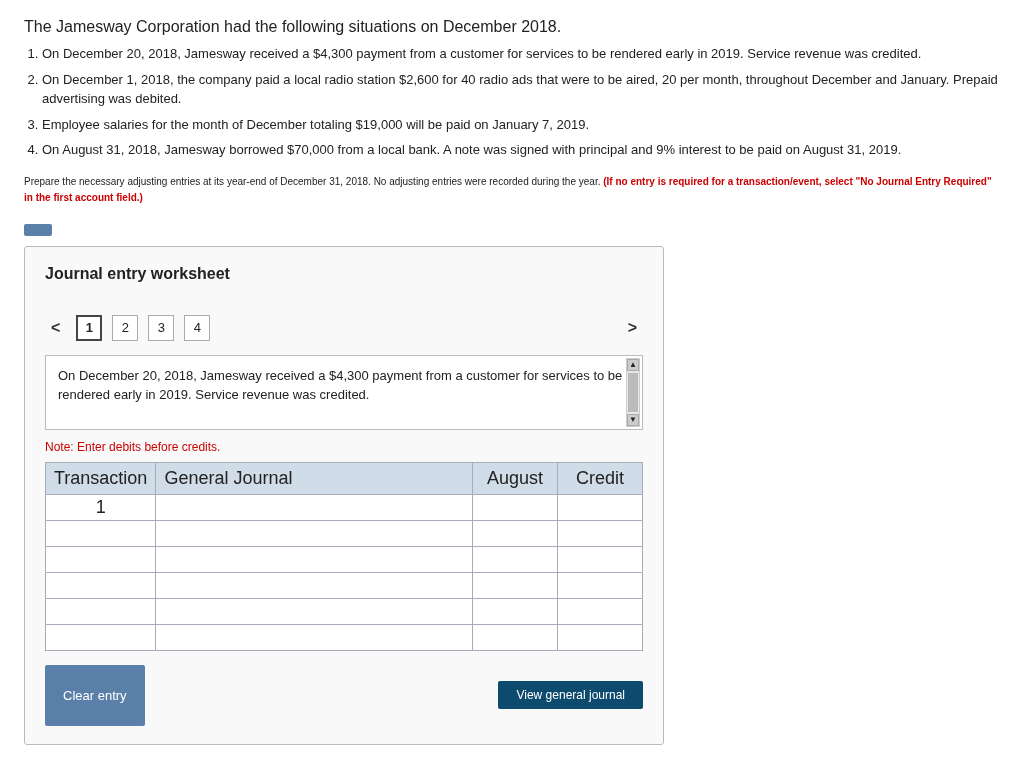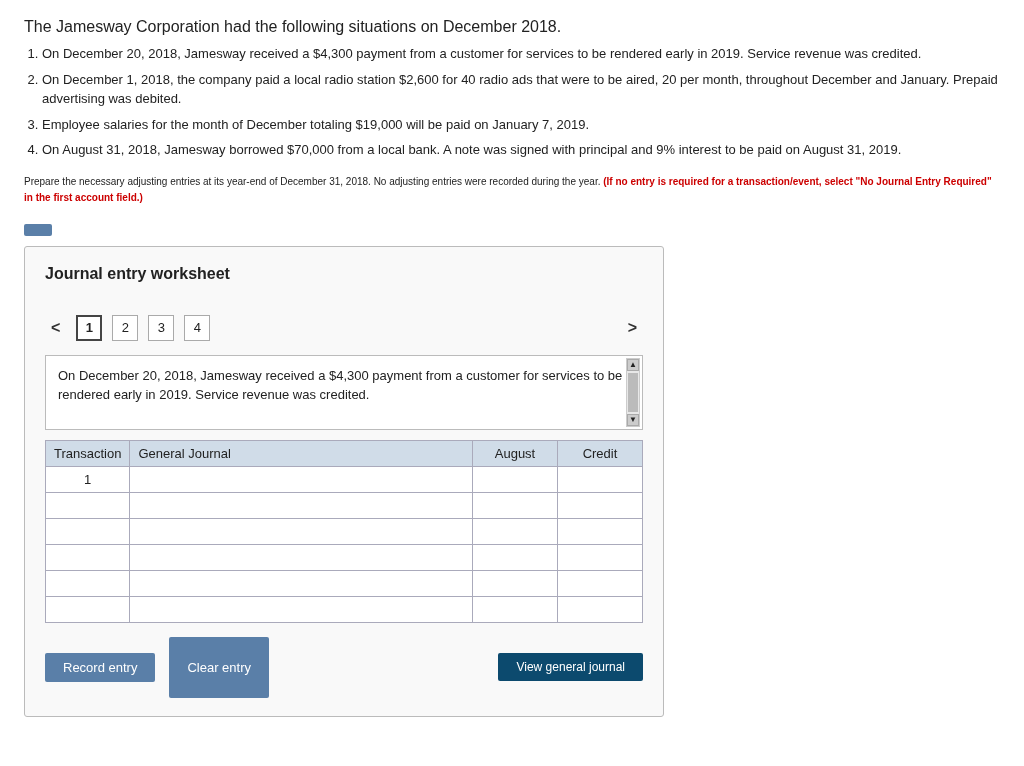--- a/index.html
+++ b/index.html
@@ -124,21 +124,21 @@
       margin: 2px 0;
     }
     .note-text {
       color: #cc0000;
       font-size: 12px;
       margin-bottom: 8px;
     }
     .journal-table {
       width: 100%;
       border-collapse: collapse;
-      font-size: 13px;
+      font-size: 18px;
       margin-bottom: 14px;
     }
     .journal-table thead tr th {
       background: #d0dce8;
       border: 1px solid #aab;
       padding: 5px 8px;
       text-align: left;
       font-weight: normal;
     }
     .journal-table thead tr th.debit-col,
@@ -232,20 +232,21 @@
 
   <div class="description-box">
     <span id="desc-text">On December 20, 2018, Jamesway received a $4,300 payment from a customer for services to be rendered early in 2019. Service revenue was credited.</span>
     <div class="scrollbar-mock">
       <div class="scrollbar-up">▲</div>
       <div class="scrollbar-thumb"></div>
       <div class="scrollbar-down">▼</div>
     </div>
   </div>
 
+  <p class="note-text">Note: Enter debits before credits.</p>
 
   <table class="journal-table">
     <thead>
       <tr>
         <th>Transaction</th>
         <th>General Journal</th>
         <th class="debit-col">August</th>
         <th class="credit-col">Credit</th>
       </tr>
     </thead>
@@ -283,20 +284,19 @@
         <tr>
           <td class="transaction-cell"></td>
           <td class="journal-cell"></td>
           <td class="amount-cell"></td>
           <td class="amount-cell"></td>
         </tr>
       </tbody>
   </table>
 
   <div class="btn-row">
-    <button class="btn-record">Record entry</button>
     <button class="btn-clear">Clear entry</button>
     <button class="btn-view-journal">View general journal</button>
   </div>
 </div>
 
 
 
 
 </body></html>

